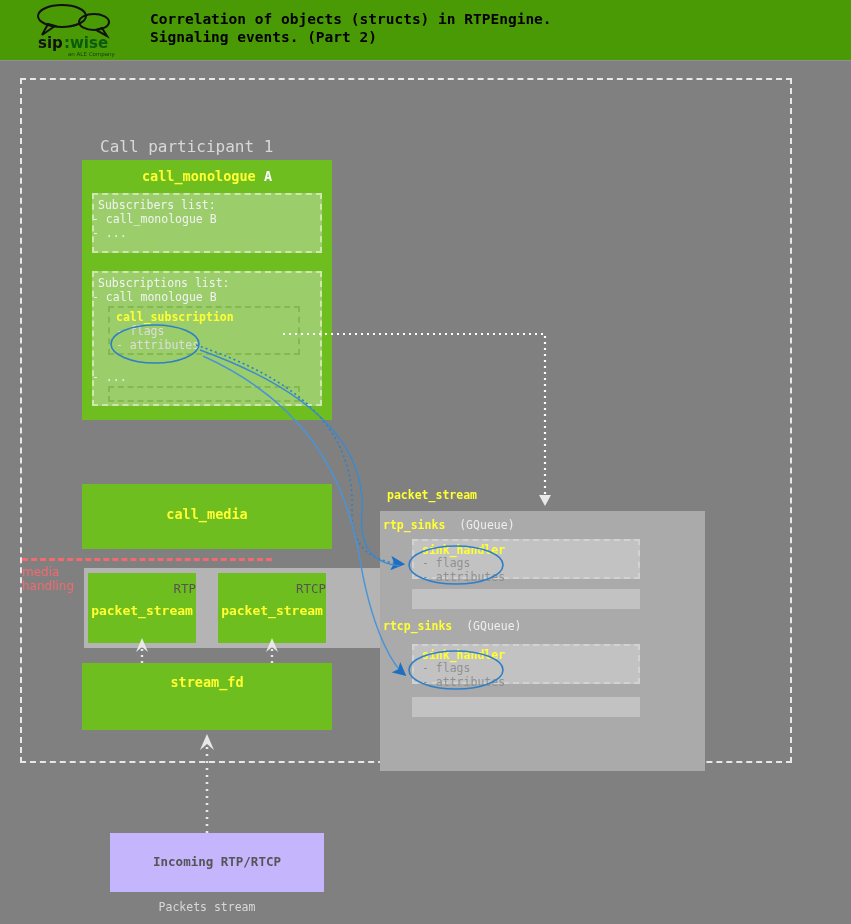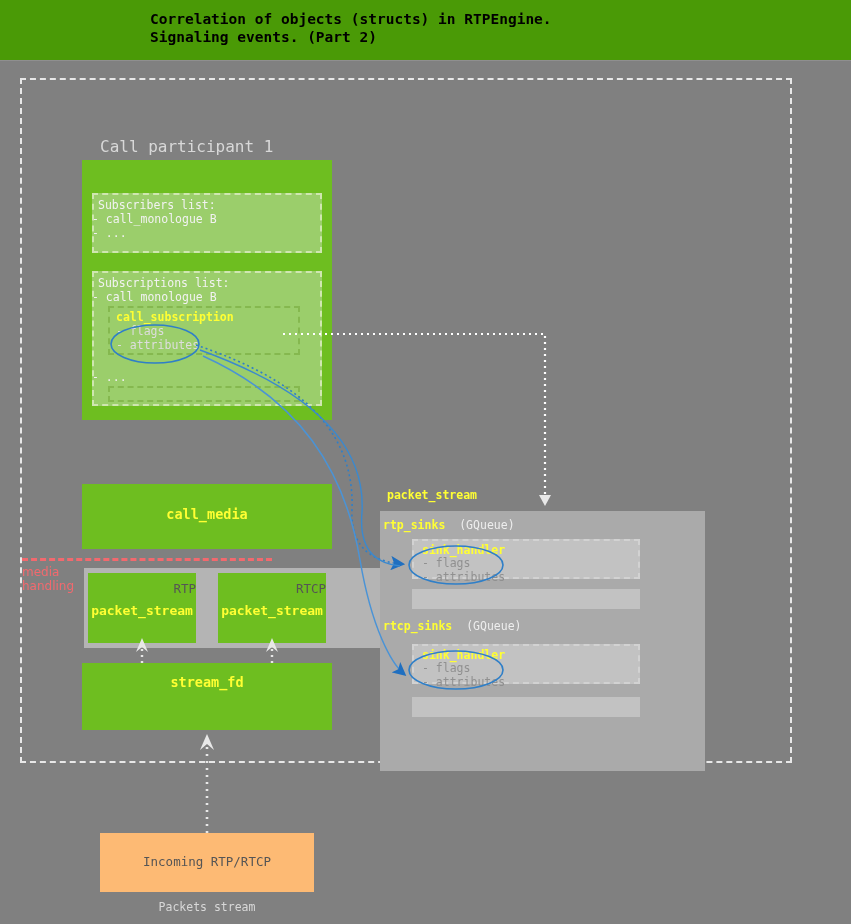--- a/index.html
+++ b/index.html
@@ -145,52 +145,67 @@
     position:absolute; left:8px;
     color:#909090; font-size:11.5px;
   }
   .empty-box {
     position:absolute;
     background:#c2c2c2;
   }
 
   
   #incoming-box {
-    position:absolute; left:100px; top:833px; width:214px; height:59px;
-    background:#fdba74;
+    position:absolute; left:110px; top:833px; width:214px; height:59px;
+    background:#c4b5fd;
+    font-weight:bold;
   }
   #incoming-box span {
     position:absolute; width:100%; text-align:center; top:21px;
     color:#555555; font-size:12.5px;
   }
   #packets-label {
     position:absolute; left:100px; top:900px; width:214px;
     text-align:center; color:#d8d8d8; font-size:11.5px;
   }
 
   #svg-overlay {
     position:absolute; left:0; top:0; width:851px; height:924px;
     pointer-events:none;
   }
 </style>
 </head>
 <body>
 
 <div id="header">
+  <div id="logo">
+    <svg width="100" height="54" viewBox="0 0 100 54">
+      <ellipse cx="34" cy="12" rx="24" ry="11" fill="none" stroke="#111" stroke-width="2"></ellipse>
+      <path d="M20 20 L14 31 L27 22 Z" fill="none" stroke="#111" stroke-width="2"></path>
+      <ellipse cx="66" cy="18" rx="15" ry="8" fill="none" stroke="#111" stroke-width="2"></ellipse>
+      <path d="M74 24 L79 32 L68 26 Z" fill="none" stroke="#111" stroke-width="2"></path>
+      <text x="10" y="44" font-family="DejaVu Sans, sans-serif" font-size="15" font-weight="bold" fill="#111">sip</text>
+      <text x="36" y="44" font-family="DejaVu Sans, sans-serif" font-size="15" font-weight="bold" fill="#0a5c0a">:wise</text>
+      <text x="40" y="52" font-family="DejaVu Sans, sans-serif" font-size="5.5" fill="#123c12">an ALE Company</text>
+    </svg>
+  </div>
   <div id="title">
     <div>Correlation of objects (structs) in RTPEngine.</div>
     <div>Signaling events. (Part 2)</div>
   </div>
 </div>
 
 <div id="participant-frame"></div>
 
 <div class="lbl-gray" style="left:100px; top:137px;">Call participant 1</div>
 
 <div class="green-box" style="left:82px; top:160px; width:250px; height:260px;">
+  <div class="green-title" style="top:8px;">
+    <span>call_monologue</span><span class="plain">&nbsp;</span><span class="plain">A</span>
+  </div>
 
   <div class="inner-panel" style="left:10px; top:33px; width:230px; height:60px;">
     <div class="panel-text" style="left:4px; top:3px;">Subscribers list:</div>
     <div class="panel-text" style="left:-2px; top:17px;">- call_monologue B</div>
     <div class="panel-text" style="left:-2px; top:31px;">- ...</div>
   </div>
 
   <div class="inner-panel" style="left:10px; top:111px; width:230px; height:135px;">
     <div class="panel-text" style="left:4px; top:3px;">Subscriptions list:</div>
     <div class="panel-text" style="left:-2px; top:17px;">- call monologue B</div>

